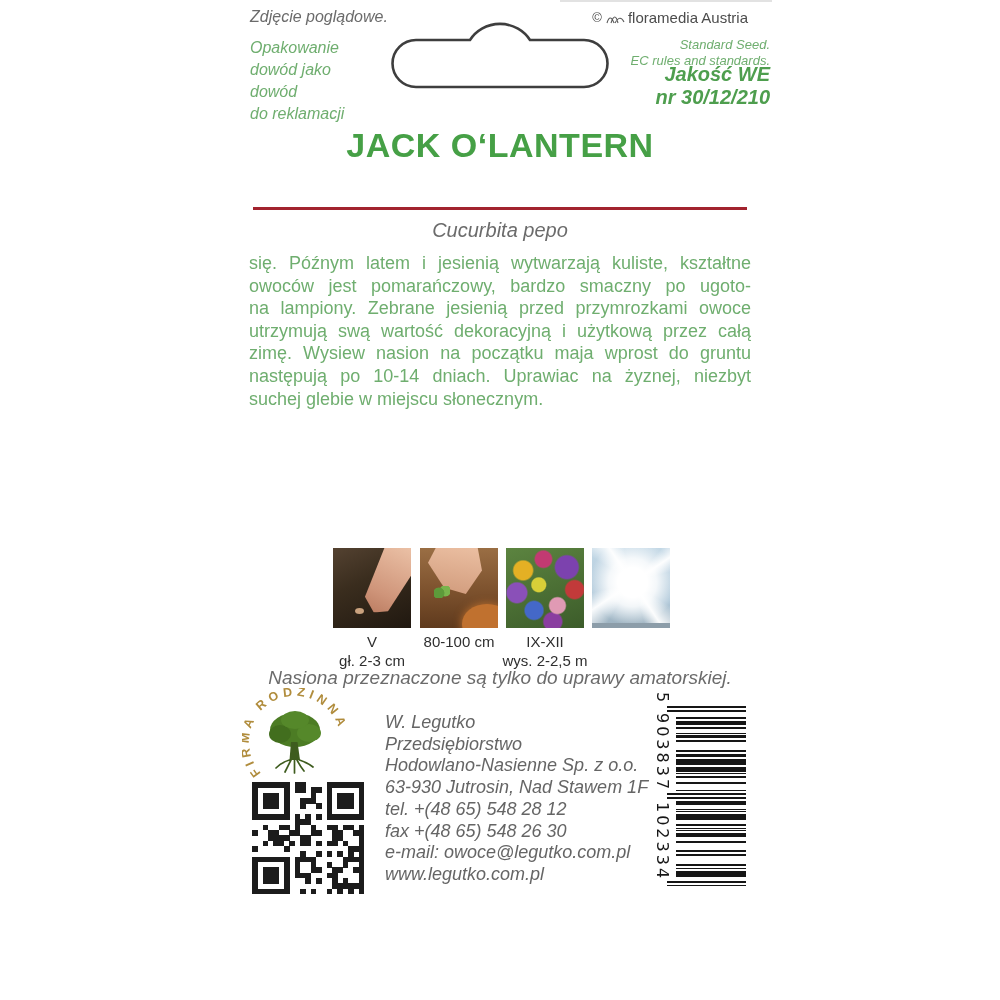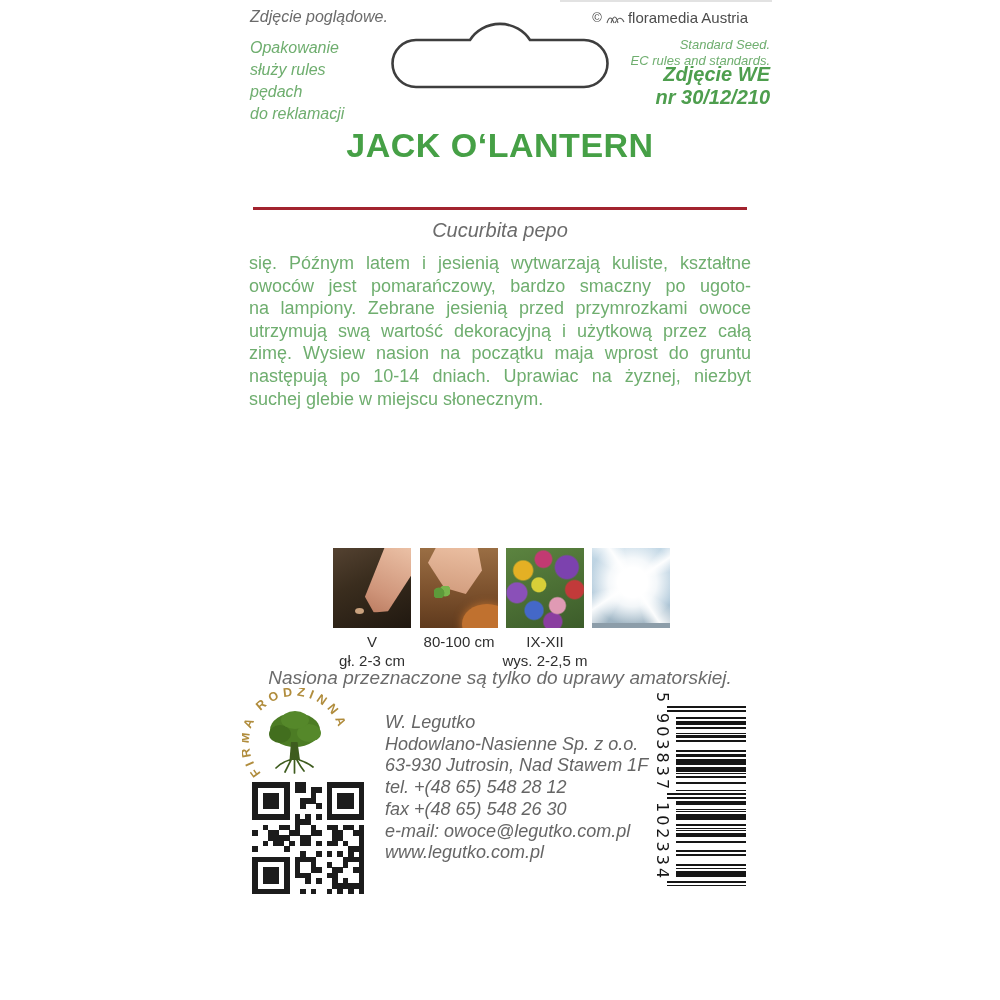--- a/index.html
+++ b/index.html
@@ -86,43 +86,43 @@
   .bc-right { left:110px; width:78px; text-align:center; letter-spacing:3px; }
 </style>
 </head>
 <body>
 
 <div class="abs top-strip"></div>
 
 <div class="abs photo-note">Zdjęcie poglądowe.</div>
 <div class="abs claim-note">
     <div>Opakowanie</div>
-    <div>służy rules</div>
-    <div>pędach</div>
+    <div>dowód jako</div>
+    <div>dowód</div>
     <div>do reklamacji</div>
   </div>
 
 <svg class="abs hanger" width="230" height="84" viewBox="0 0 230 84">
   <path d="M 31 26 H 85 A 36 36 0 0 1 145 26 H 199 A 23.5 23.5 0 0 1 199 73 H 31 A 23.5 23.5 0 0 1 31 26 Z" fill="#ffffff" stroke="#3e3e3e" stroke-width="2.6"></path>
 </svg>
 
 <div class="abs flora">
   <span class="c">©</span>
   <svg width="20" height="14" viewBox="0 0 20 14">
     <path d="M2 12 Q5 2 9 12 M6 12 Q10 0 13 12 M10 12 Q15 3 19 11" fill="none" stroke="#5a5a5a" stroke-width="1.1"></path>
   </svg>
   <span>floramedia Austria</span>
 </div>
 
 <div class="abs std-seed">
     <div>Standard Seed.</div>
     <div>EC rules and standards.</div>
   </div>
 <div class="abs quality">
-    <div>Zdjęcie WE</div>
+    <div>Jakość WE</div>
     <div>nr 30/12/210</div>
   </div>
 
 <div class="abs title">
   <div>JACK O‘LANTERN</div>
 </div>
 <div class="abs rule"></div>
 <div class="abs latin">Cucurbita pepo</div>
 
 <div class="abs desc">
@@ -391,20 +391,21 @@
     <i style="left: 48px; top: 106.667px; width: 5.63333px; height: 5.63333px;"></i>
     <i style="left: 58.6667px; top: 106.667px; width: 5.63333px; height: 5.63333px;"></i>
     <i style="left: 74.6667px; top: 106.667px; width: 5.63333px; height: 5.63333px;"></i>
     <i style="left: 85.3333px; top: 106.667px; width: 5.63333px; height: 5.63333px;"></i>
     <i style="left: 96px; top: 106.667px; width: 5.63333px; height: 5.63333px;"></i>
     <i style="left: 106.667px; top: 106.667px; width: 5.63333px; height: 5.63333px;"></i>
   </div>
 
 <div class="abs address">
     <div>W. Legutko</div>
+    <div>Przedsiębiorstwo</div>
     <div>Hodowlano-Nasienne Sp. z o.o.</div>
     <div>63-930 Jutrosin, Nad Stawem 1F</div>
     <div>tel. +(48 65) 548 28 12</div>
     <div>fax +(48 65) 548 26 30</div>
     <div>e-mail: owoce@legutko.com.pl</div>
     <div>www.legutko.com.pl</div>
   </div>
 
 <div class="abs barcode">
   <div class="rot">

